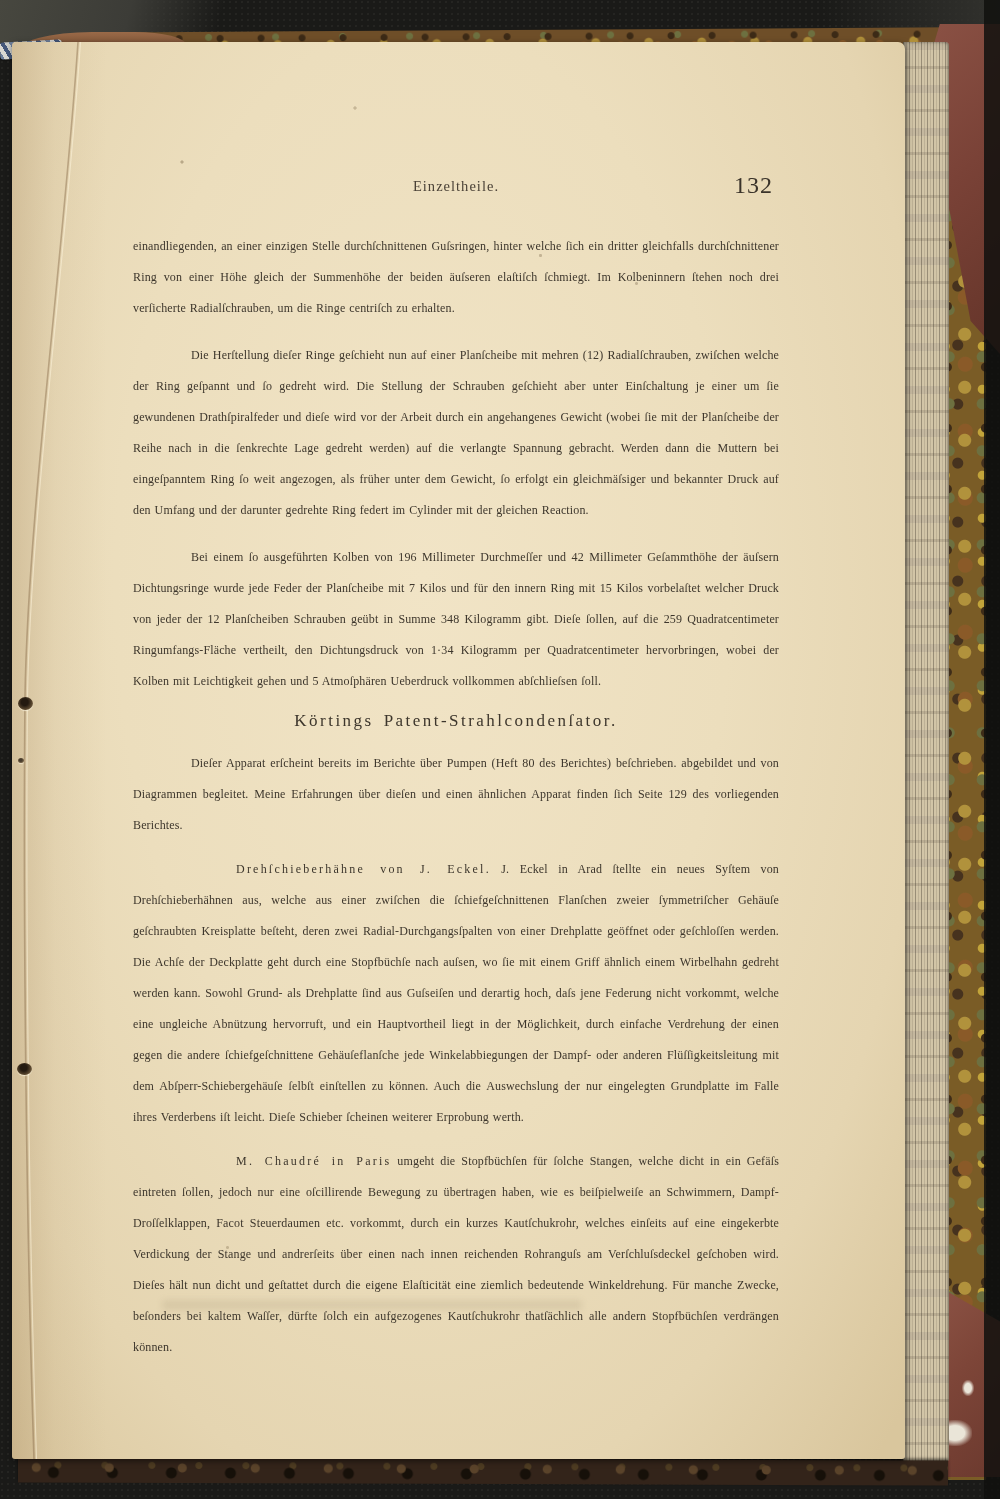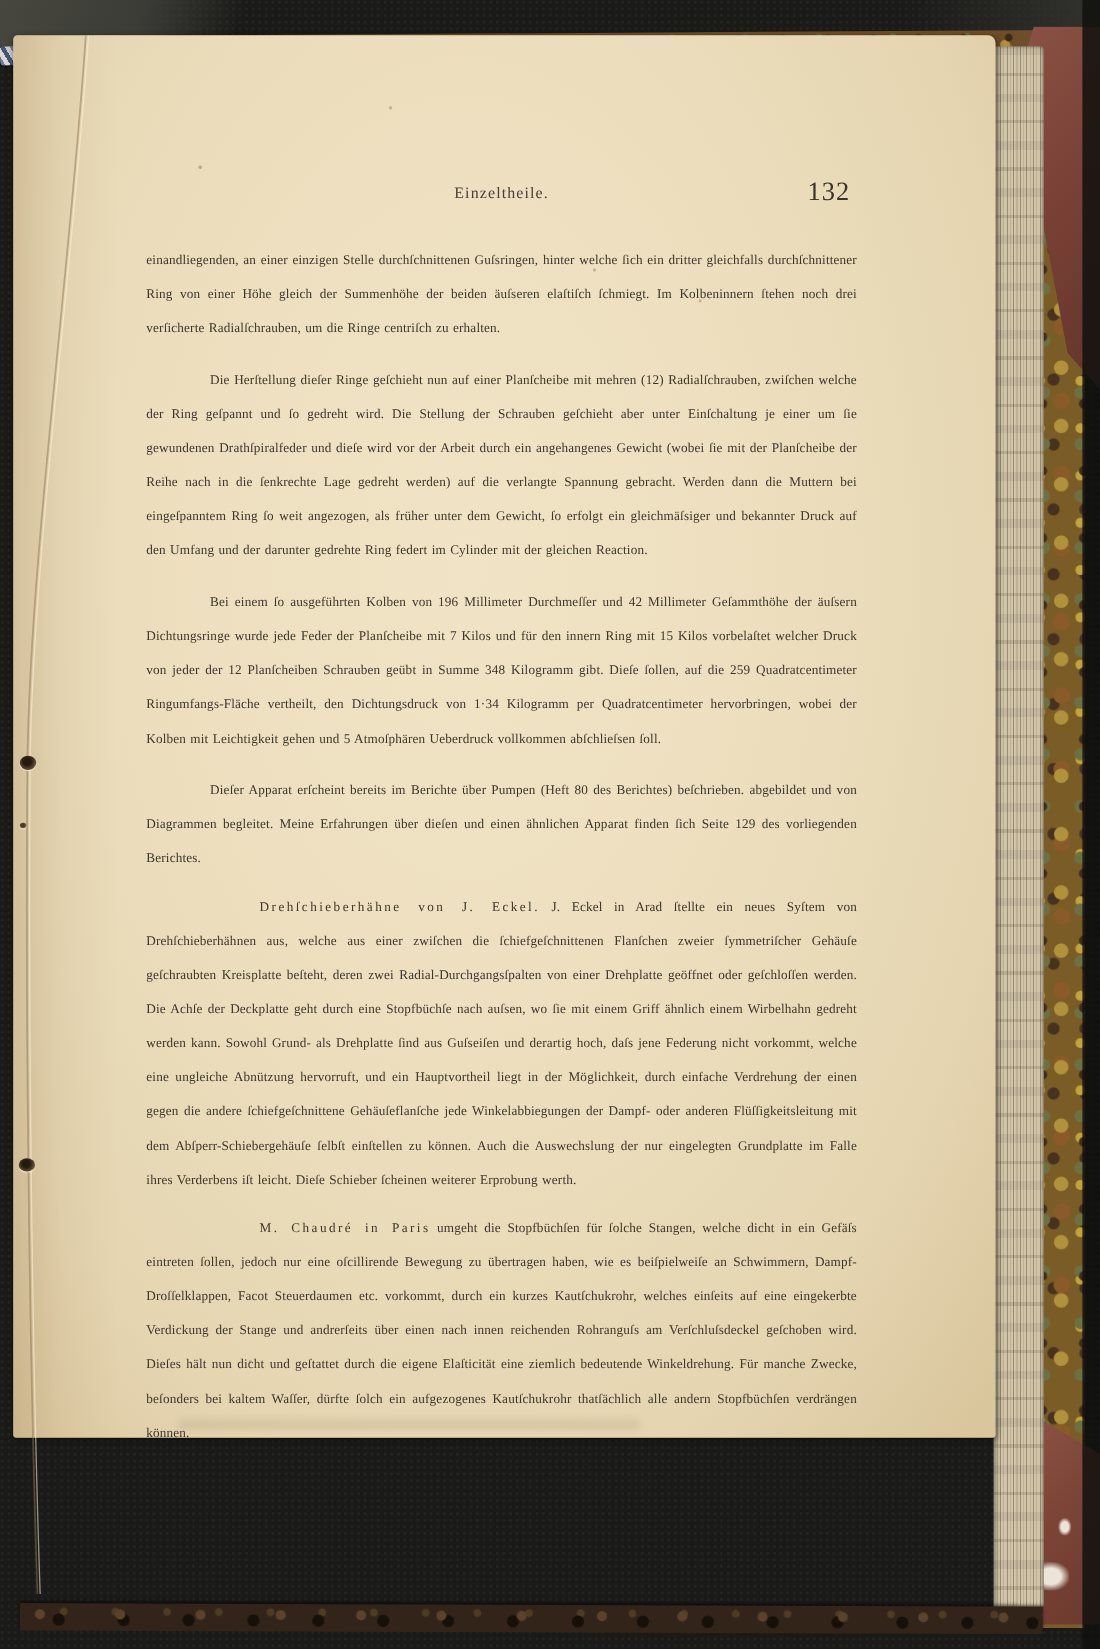--- a/index.html
+++ b/index.html
@@ -66,21 +66,21 @@
   .bottom-strip{position:absolute;left:18px;top:1459px;width:930px;height:25px;transform:skewY(0.2deg);
     background-color:#33241a;
     background-image:
       radial-gradient(circle at 25% 40%, #5a432a 0 4px, transparent 5px),
       radial-gradient(circle at 60% 60%, #161009 0 5px, transparent 6px),
       radial-gradient(circle at 85% 30%, #4e3c22 0 3px, transparent 4px);
     background-size:73px 25px,59px 25px,47px 25px;
     box-shadow:0 -2px 3px rgba(0,0,0,0.5);}
 
   
-  .page{position:absolute;left:12px;top:32px;width:893px;height:1275px;
+  .page{position:absolute;left:12px;top:42px;width:893px;height:1417px;
     background:radial-gradient(ellipse at 46% 38%, #f1e4c6 0%, #ecdebd 45%, #e5d5b1 75%, #d9c69d 97%);
     border-radius:4px 7px 3px 3px;
     box-shadow:1px 2px 6px rgba(0,0,0,0.5);}
   .gutter-shade{position:absolute;left:0;top:0;bottom:0;width:95px;
     background:linear-gradient(90deg, rgba(150,118,75,0.25) 0%, rgba(150,118,75,0.08) 45%, rgba(150,118,75,0) 100%);
     border-radius:4px 0 0 3px;}
   .crease-svg{position:absolute;left:0;top:0;}
   .hole{position:absolute;border-radius:50%;
     background:radial-gradient(circle at 45% 40%, #241a10 0 30%, #5c4930 65%, rgba(92,73,48,0) 100%);
     box-shadow:0 1px 1px rgba(255,250,230,0.7);}
@@ -151,19 +151,20 @@
 
     <div class="text-area">
       <div class="running-head">
         <span class="running-title">Einzeltheile.</span>
         <span class="page-number">132</span>
       </div>
       <div class="body-text">
           <p class="para">einandliegenden, an einer einzigen Stelle durchſchnittenen Guſsringen, hinter welche ſich ein dritter gleichfalls durchſchnittener Ring von einer Höhe gleich der Summenhöhe der beiden äuſseren elaſtiſch ſchmiegt. Im Kolbeninnern ſtehen noch drei verſicherte Radialſchrauben, um die Ringe centriſch zu erhalten.</p>
           <p class="para indent">Die Herſtellung dieſer Ringe geſchieht nun auf einer Planſcheibe mit mehren (12) Radialſchrauben, zwiſchen welche der Ring geſpannt und ſo gedreht wird. Die Stellung der Schrauben geſchieht aber unter Einſchaltung je einer um ſie gewundenen Drathſpiralfeder und dieſe wird vor der Arbeit durch ein angehangenes Gewicht (wobei ſie mit der Planſcheibe der Reihe nach in die ſenkrechte Lage gedreht werden) auf die verlangte Spannung gebracht. Werden dann die Muttern bei eingeſpanntem Ring ſo weit angezogen, als früher unter dem Gewicht, ſo erfolgt ein gleichmäſsiger und bekannter Druck auf den Umfang und der darunter gedrehte Ring federt im Cylinder mit der gleichen Reaction.</p>
           <p class="para indent">Bei einem ſo ausgeführten Kolben von 196 Millimeter Durchmeſſer und 42 Millimeter Geſammthöhe der äuſsern Dichtungsringe wurde jede Feder der Planſcheibe mit 7 Kilos und für den innern Ring mit 15 Kilos vorbelaſtet welcher Druck von jeder der 12 Planſcheiben Schrauben geübt in Summe 348 Kilogramm gibt. Dieſe ſollen, auf die 259 Quadratcentimeter Ringumfangs-Fläche vertheilt, den Dichtungsdruck von 1·34 Kilogramm per Quadratcentimeter hervorbringen, wobei der Kolben mit Leichtigkeit gehen und 5 Atmoſphären Ueberdruck vollkommen abſchlieſsen ſoll.</p>
+          <div class="heading">Körtings Patent-Strahlcondenſator.</div>
           <p class="para indent">Dieſer Apparat erſcheint bereits im Berichte über Pumpen (Heft 80 des Berichtes) beſchrieben. abgebildet und von Diagrammen begleitet. Meine Erfahrungen über dieſen und einen ähnlichen Apparat finden ſich Seite 129 des vorliegenden Berichtes.</p>
           <p class="para indent space-before"><span class="lead">Drehſchieberhähne von J. Eckel.</span> J. Eckel in Arad ſtellte ein neues Syſtem von Drehſchieberhähnen aus, welche aus einer zwiſchen die ſchiefgeſchnittenen Flanſchen zweier ſymmetriſcher Gehäuſe geſchraubten Kreisplatte beſteht, deren zwei Radial-Durchgangsſpalten von einer Drehplatte geöffnet oder geſchloſſen werden. Die Achſe der Deckplatte geht durch eine Stopfbüchſe nach auſsen, wo ſie mit einem Griff ähnlich einem Wirbelhahn gedreht werden kann. Sowohl Grund- als Drehplatte ſind aus Guſseiſen und derartig hoch, daſs jene Federung nicht vorkommt, welche eine ungleiche Abnützung hervorruft, und ein Hauptvortheil liegt in der Möglichkeit, durch einfache Verdrehung der einen gegen die andere ſchiefgeſchnittene Gehäuſeflanſche jede Winkelabbiegungen der Dampf- oder anderen Flüſſigkeitsleitung mit dem Abſperr-Schiebergehäuſe ſelbſt einſtellen zu können. Auch die Auswechslung der nur eingelegten Grundplatte im Falle ihres Verderbens iſt leicht. Dieſe Schieber ſcheinen weiterer Erprobung werth.</p>
           <p class="para indent space-before"><span class="lead">M. Chaudré in Paris</span> umgeht die Stopfbüchſen für ſolche Stangen, welche dicht in ein Gefäſs eintreten ſollen, jedoch nur eine oſcillirende Bewegung zu übertragen haben, wie es beiſpielweiſe an Schwimmern, Dampf-Droſſelklappen, Facot Steuerdaumen etc. vorkommt, durch ein kurzes Kautſchukrohr, welches einſeits auf eine eingekerbte Verdickung der Stange und andrerſeits über einen nach innen reichenden Rohranguſs am Verſchluſsdeckel geſchoben wird. Dieſes hält nun dicht und geſtattet durch die eigene Elaſticität eine ziemlich bedeutende Winkeldrehung. Für manche Zwecke, beſonders bei kaltem Waſſer, dürfte ſolch ein aufgezogenes Kautſchukrohr thatſächlich alle andern Stopfbüchſen verdrängen können.</p>
         </div>
     </div>
   </div>
 </div>
 
 </body></html>

